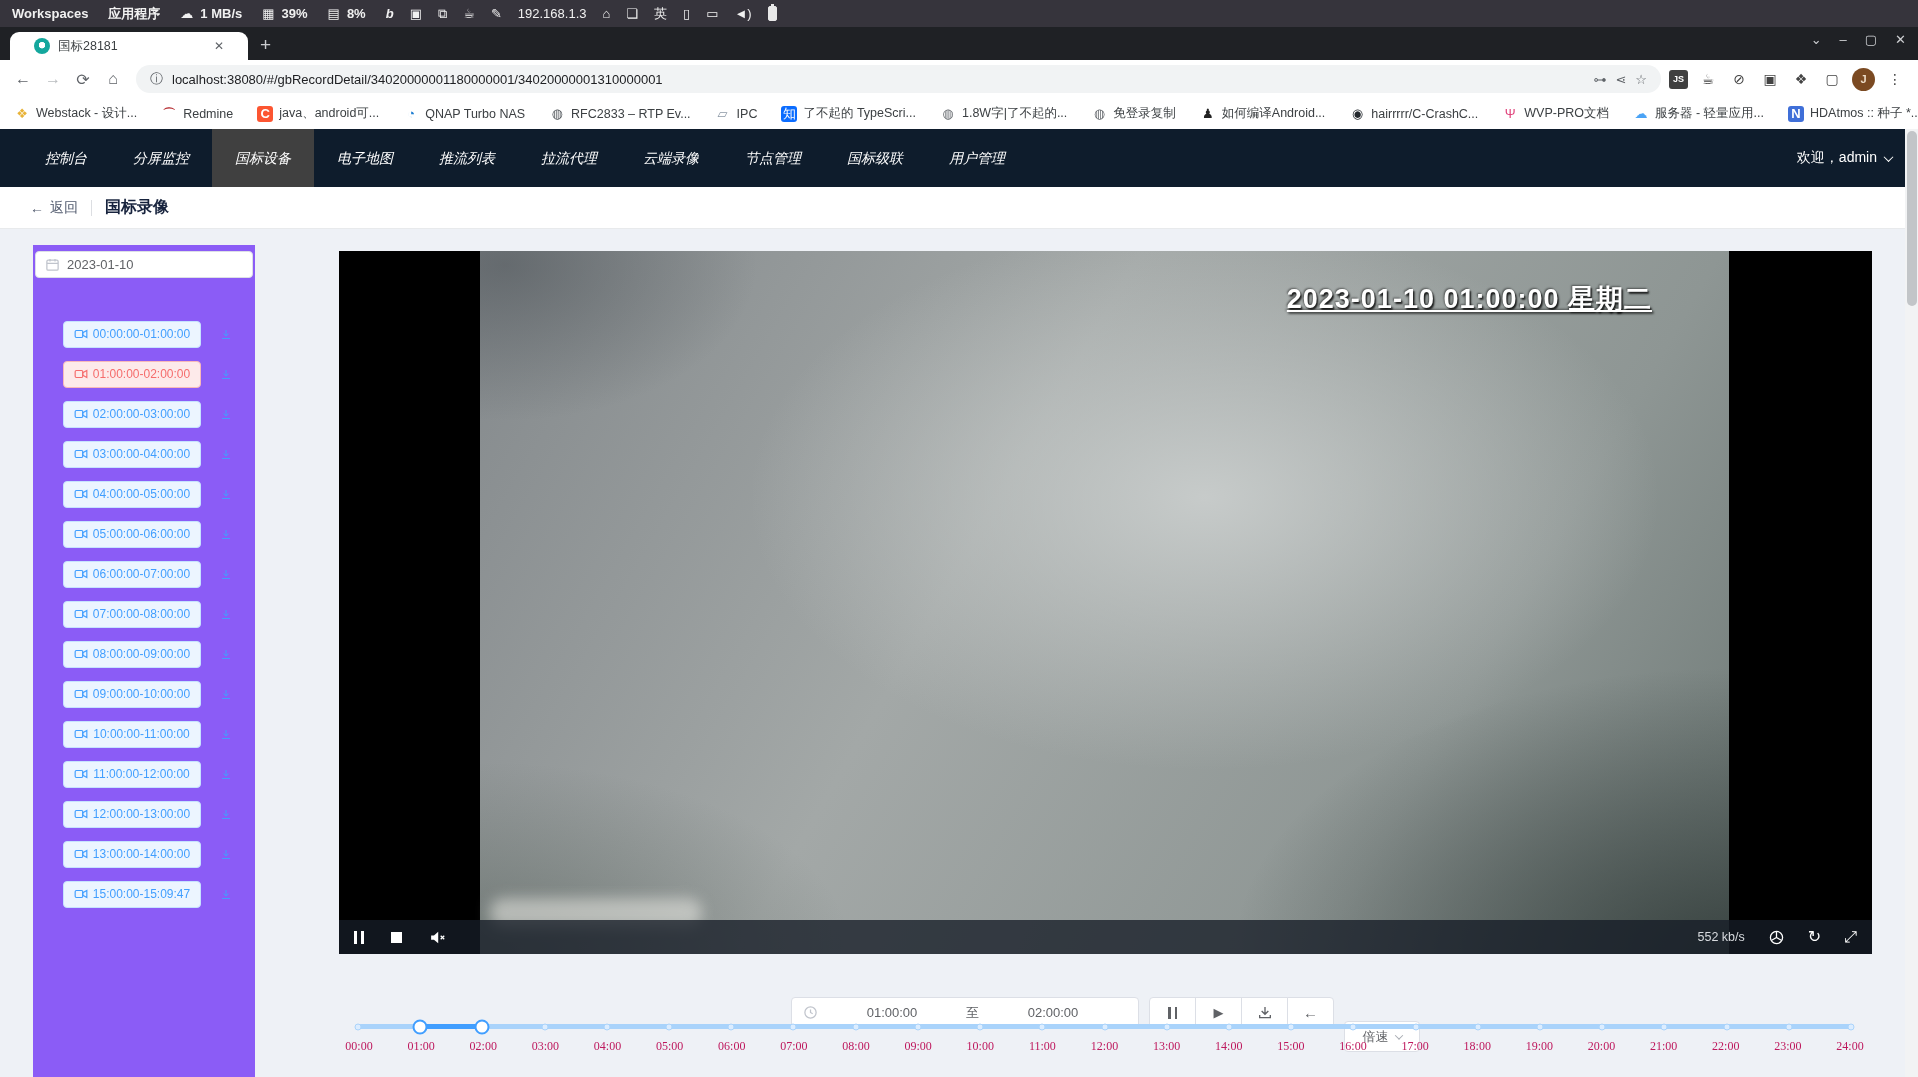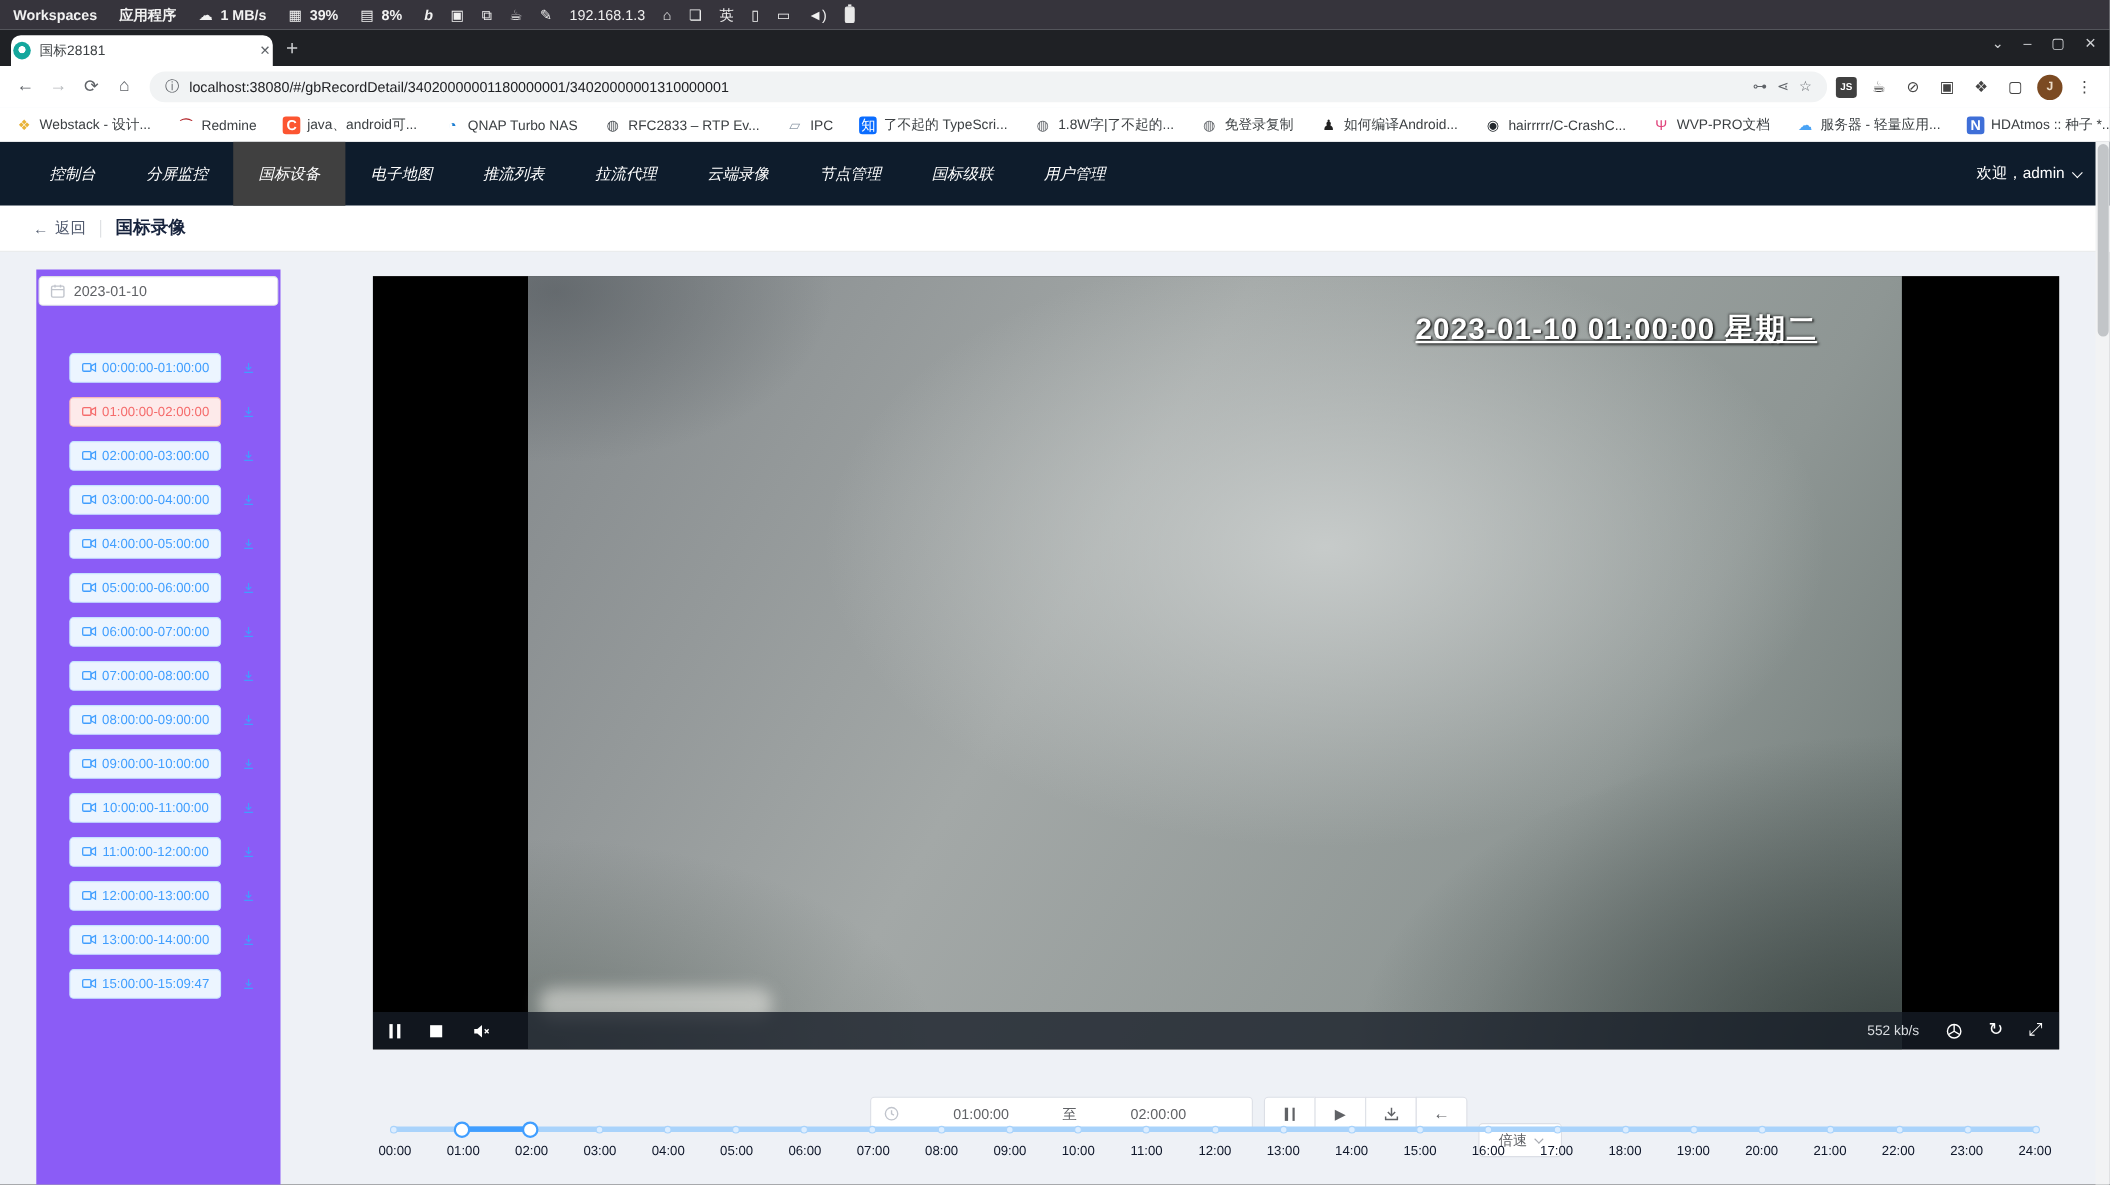--- a/index.html
+++ b/index.html
@@ -14,21 +14,21 @@
             font-size:13px; font-weight:bold; padding:0 12px; gap:20px; }
   .sysbar .grp { display:flex; align-items:center; gap:7px; }
   .sysbar .ico { font-weight:normal; font-size:13px; }
   .sysbar .clock { flex:1; text-align:center; }
   .sysbar .right { display:flex; align-items:center; gap:16px; font-weight:normal; }
   .battery { width:9px; height:15px; border:1.5px solid #e8e8e8; border-radius:2px; position:relative; background:#e8e8e8; }
   .battery:before { content:""; position:absolute; top:-3px; left:2px; width:3px; height:2px; background:#e8e8e8; }
   
   .tabstrip { height:33px; background:#1f2125; display:flex; align-items:flex-end; padding-left:10px; position:relative; }
   .tab { width:238px; height:28px; background:#fff; border-radius:9px 9px 0 0; display:flex; align-items:center;
-         padding:0 2px; font-size:12.5px; color:#3c4043; gap:8px; }
+         padding:0 24px; font-size:12.5px; color:#3c4043; gap:8px; }
   .favicon { width:16px; height:16px; border-radius:50%; flex:0 0 16px;
              background:radial-gradient(circle at 50% 45%, #fff 0 3px, #14a79d 3.5px); }
   .tab-close { margin-left:auto; color:#5f6368; font-size:12px; cursor:pointer; }
   .newtab { color:#c9cbce; font-size:19px; margin:0 0 4px 12px; }
   .winctl { position:absolute; right:12px; top:5px; display:flex; gap:18px; color:#cfd1d4; font-size:13px; }
   
   .toolbar { height:38px; background:#fff; display:flex; align-items:center; padding:0 8px; }
   .tbtn { width:30px; height:30px; display:flex; align-items:center; justify-content:center;
           color:#5f6368; font-size:16px; }
   .tbtn.disabled { color:#b9bcbf; }
@@ -120,21 +120,21 @@
             transform:rotate(45deg) translate(-1px,-1px); }
   
   .timeline { position:absolute; top:786px; left:339px; width:1533px; height:58px; }
   .tl-track { position:absolute; left:19px; right:21px; top:9px; height:5px; background:#a9d3fb; border-radius:3px; }
   .tl-fill { position:absolute; top:0; height:5px; background:#409eff; }
   .tl-dots span { position:absolute; top:50%; transform:translate(-50%,-50%); width:7px; height:7px;
                   border-radius:50%; background:#dcedff; border:1px solid #a9d3fb; }
   .tl-handle { position:absolute; top:50%; transform:translate(-50%,-50%); width:15px; height:15px; background:#fff;
                border:2.5px solid #409eff; border-radius:50%; cursor:pointer; }
   .tl-labels { position:absolute; left:0; right:2px; top:24px; display:flex; justify-content:space-between; }
-  .tl-labels span { width:40px; text-align:center; font-size:12px; color:#0f172a; }
+  .tl-labels span { width:40px; text-align:center; font-size:12px; color:#be185d;font-family:Liberation Serif, serif; }
   
   .scrollbar { position:absolute; right:0; top:129px; width:13px; height:948px; background:#f2f3f4; }
   .scroll-thumb { position:absolute; top:2px; left:1.5px; width:10px; height:175px; background:#c2c5c8; border-radius:5px; }
 </style>
 </head>
 <body>
 
 <div class="sysbar">
   <span>Workspaces</span>
   <span>应用程序</span>

